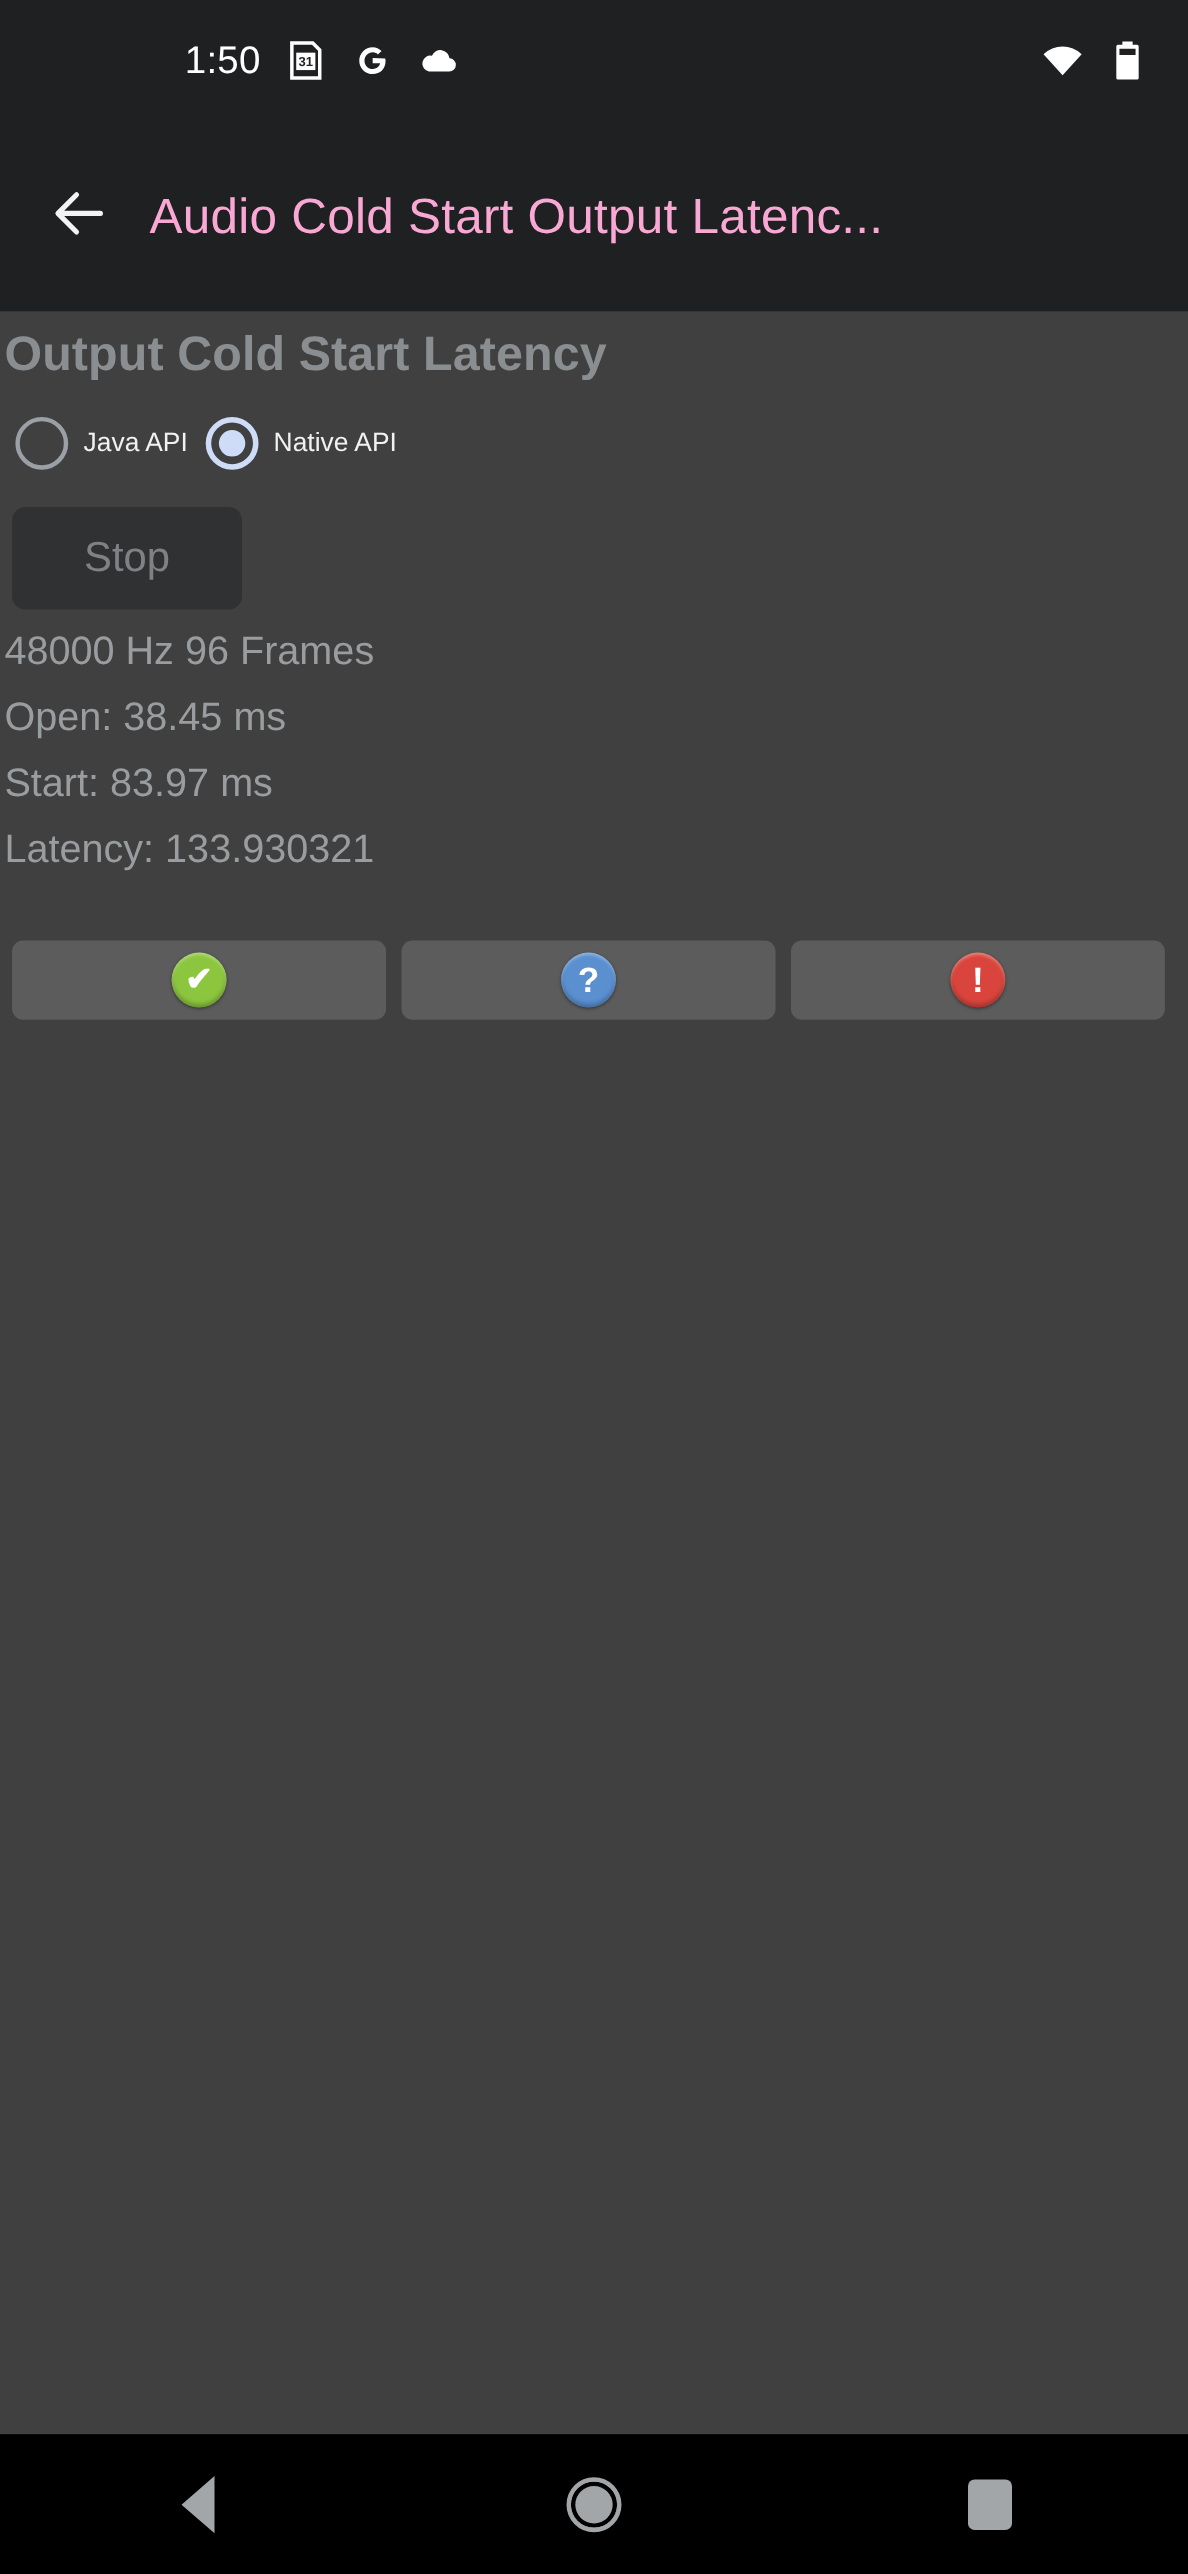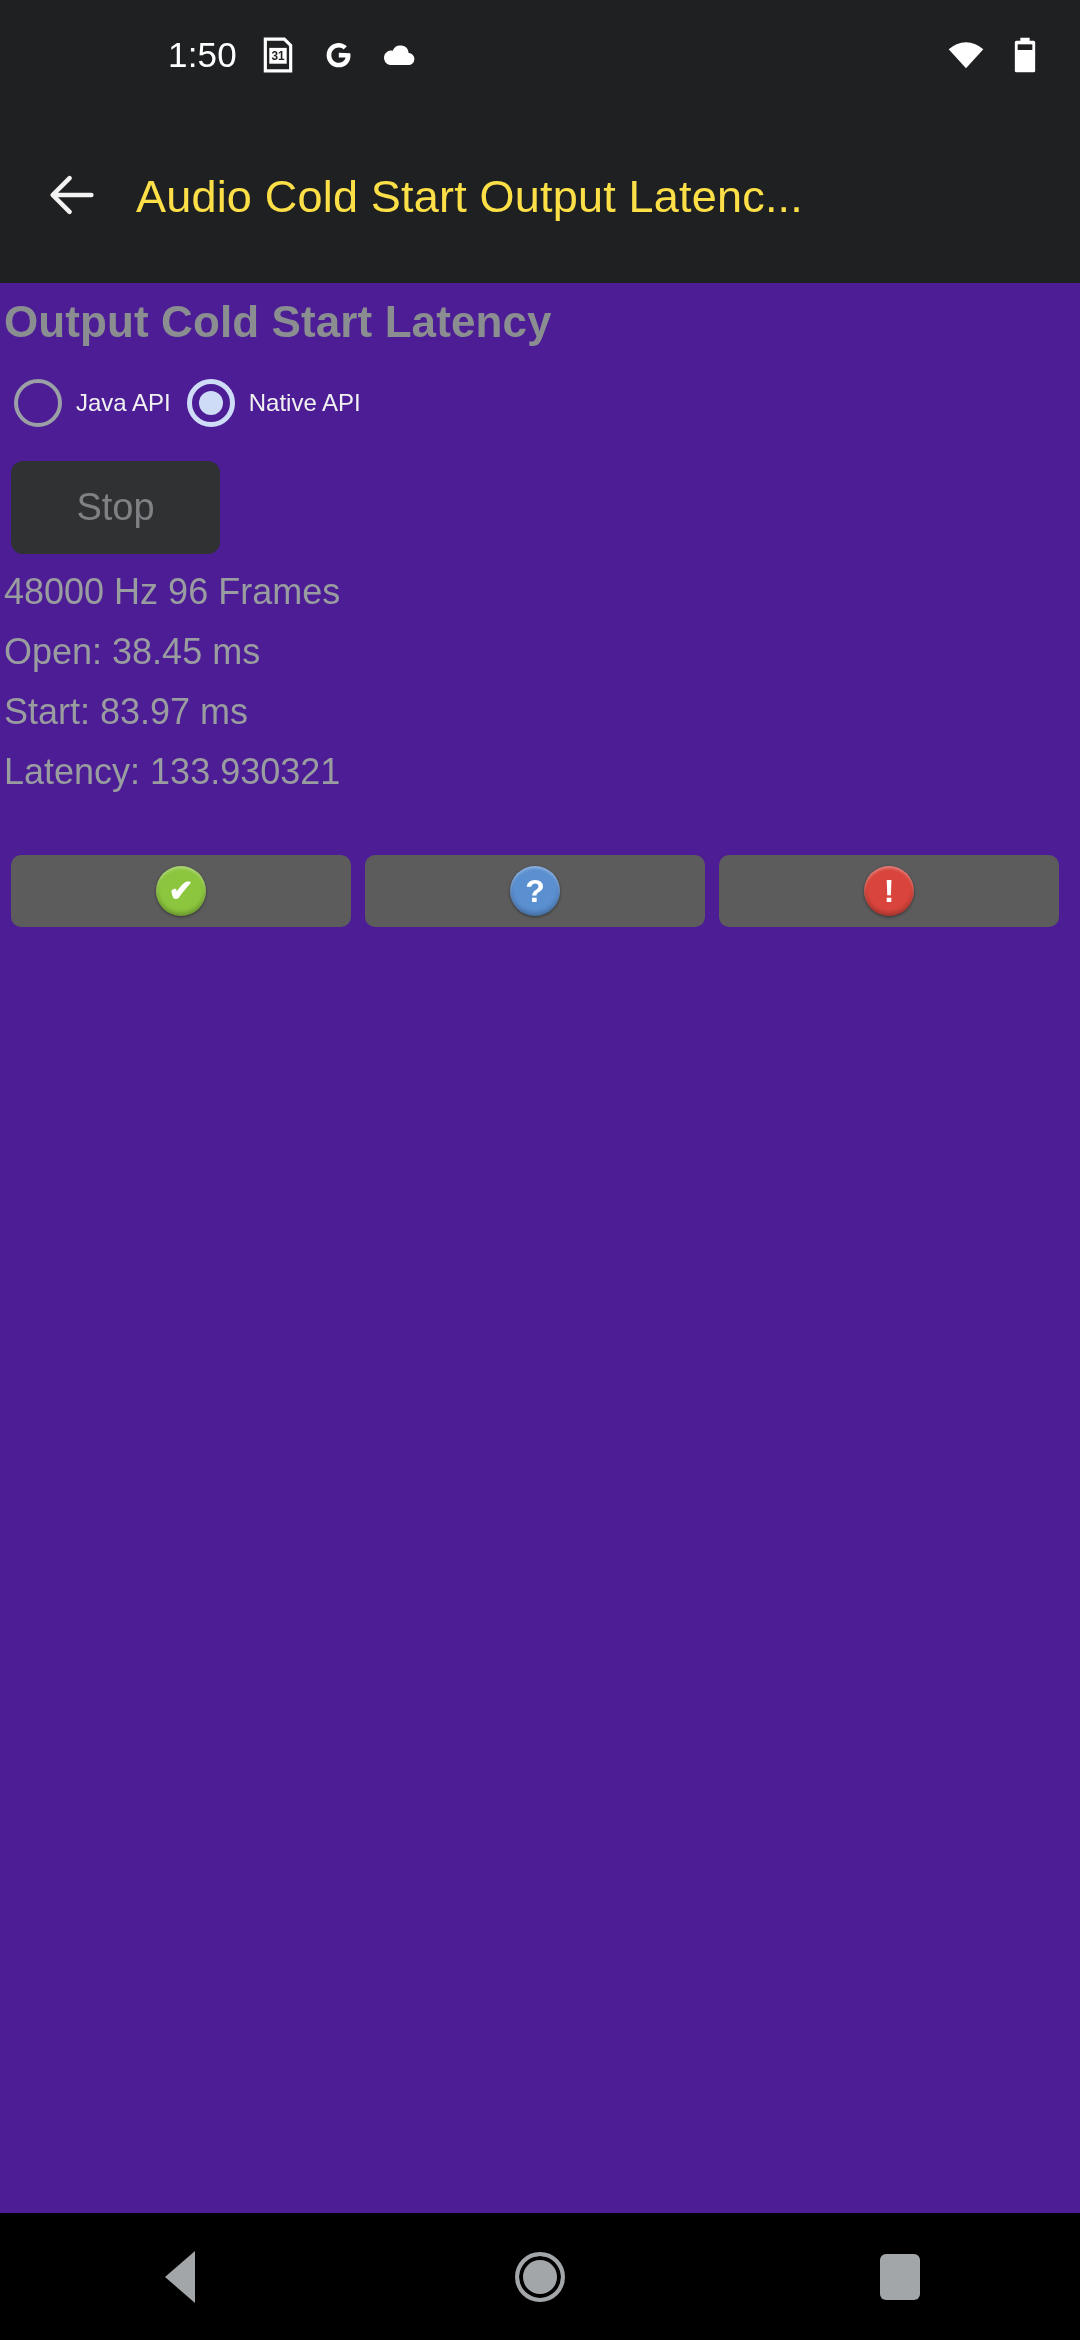--- a/index.html
+++ b/index.html
@@ -43,32 +43,32 @@
     background:#1e2022;
     display:flex; align-items:center;
   }
   #back-button {
     width:100px; height:100px;
     margin-left:22px;
     display:flex; align-items:center; justify-content:center;
     border-radius:50%;
   }
   #app-title {
-    color:#fde047;
+    color:#f9a8d4;
     font-size:45px;
     margin-left:14px;
     white-space:nowrap;
     letter-spacing:0.2px;
   }
 
   
   #content {
     position:absolute; top:283px; left:0;
     width:1080px; height:1930px;
-    background:#4c1d95;
+    background:#404040;
   }
   #section-heading {
     position:absolute; left:4px; top:14px;
     color:#8b8e91;
     font-size:44px;
     font-weight:bold;
     letter-spacing:0.1px;
   }
 
   

